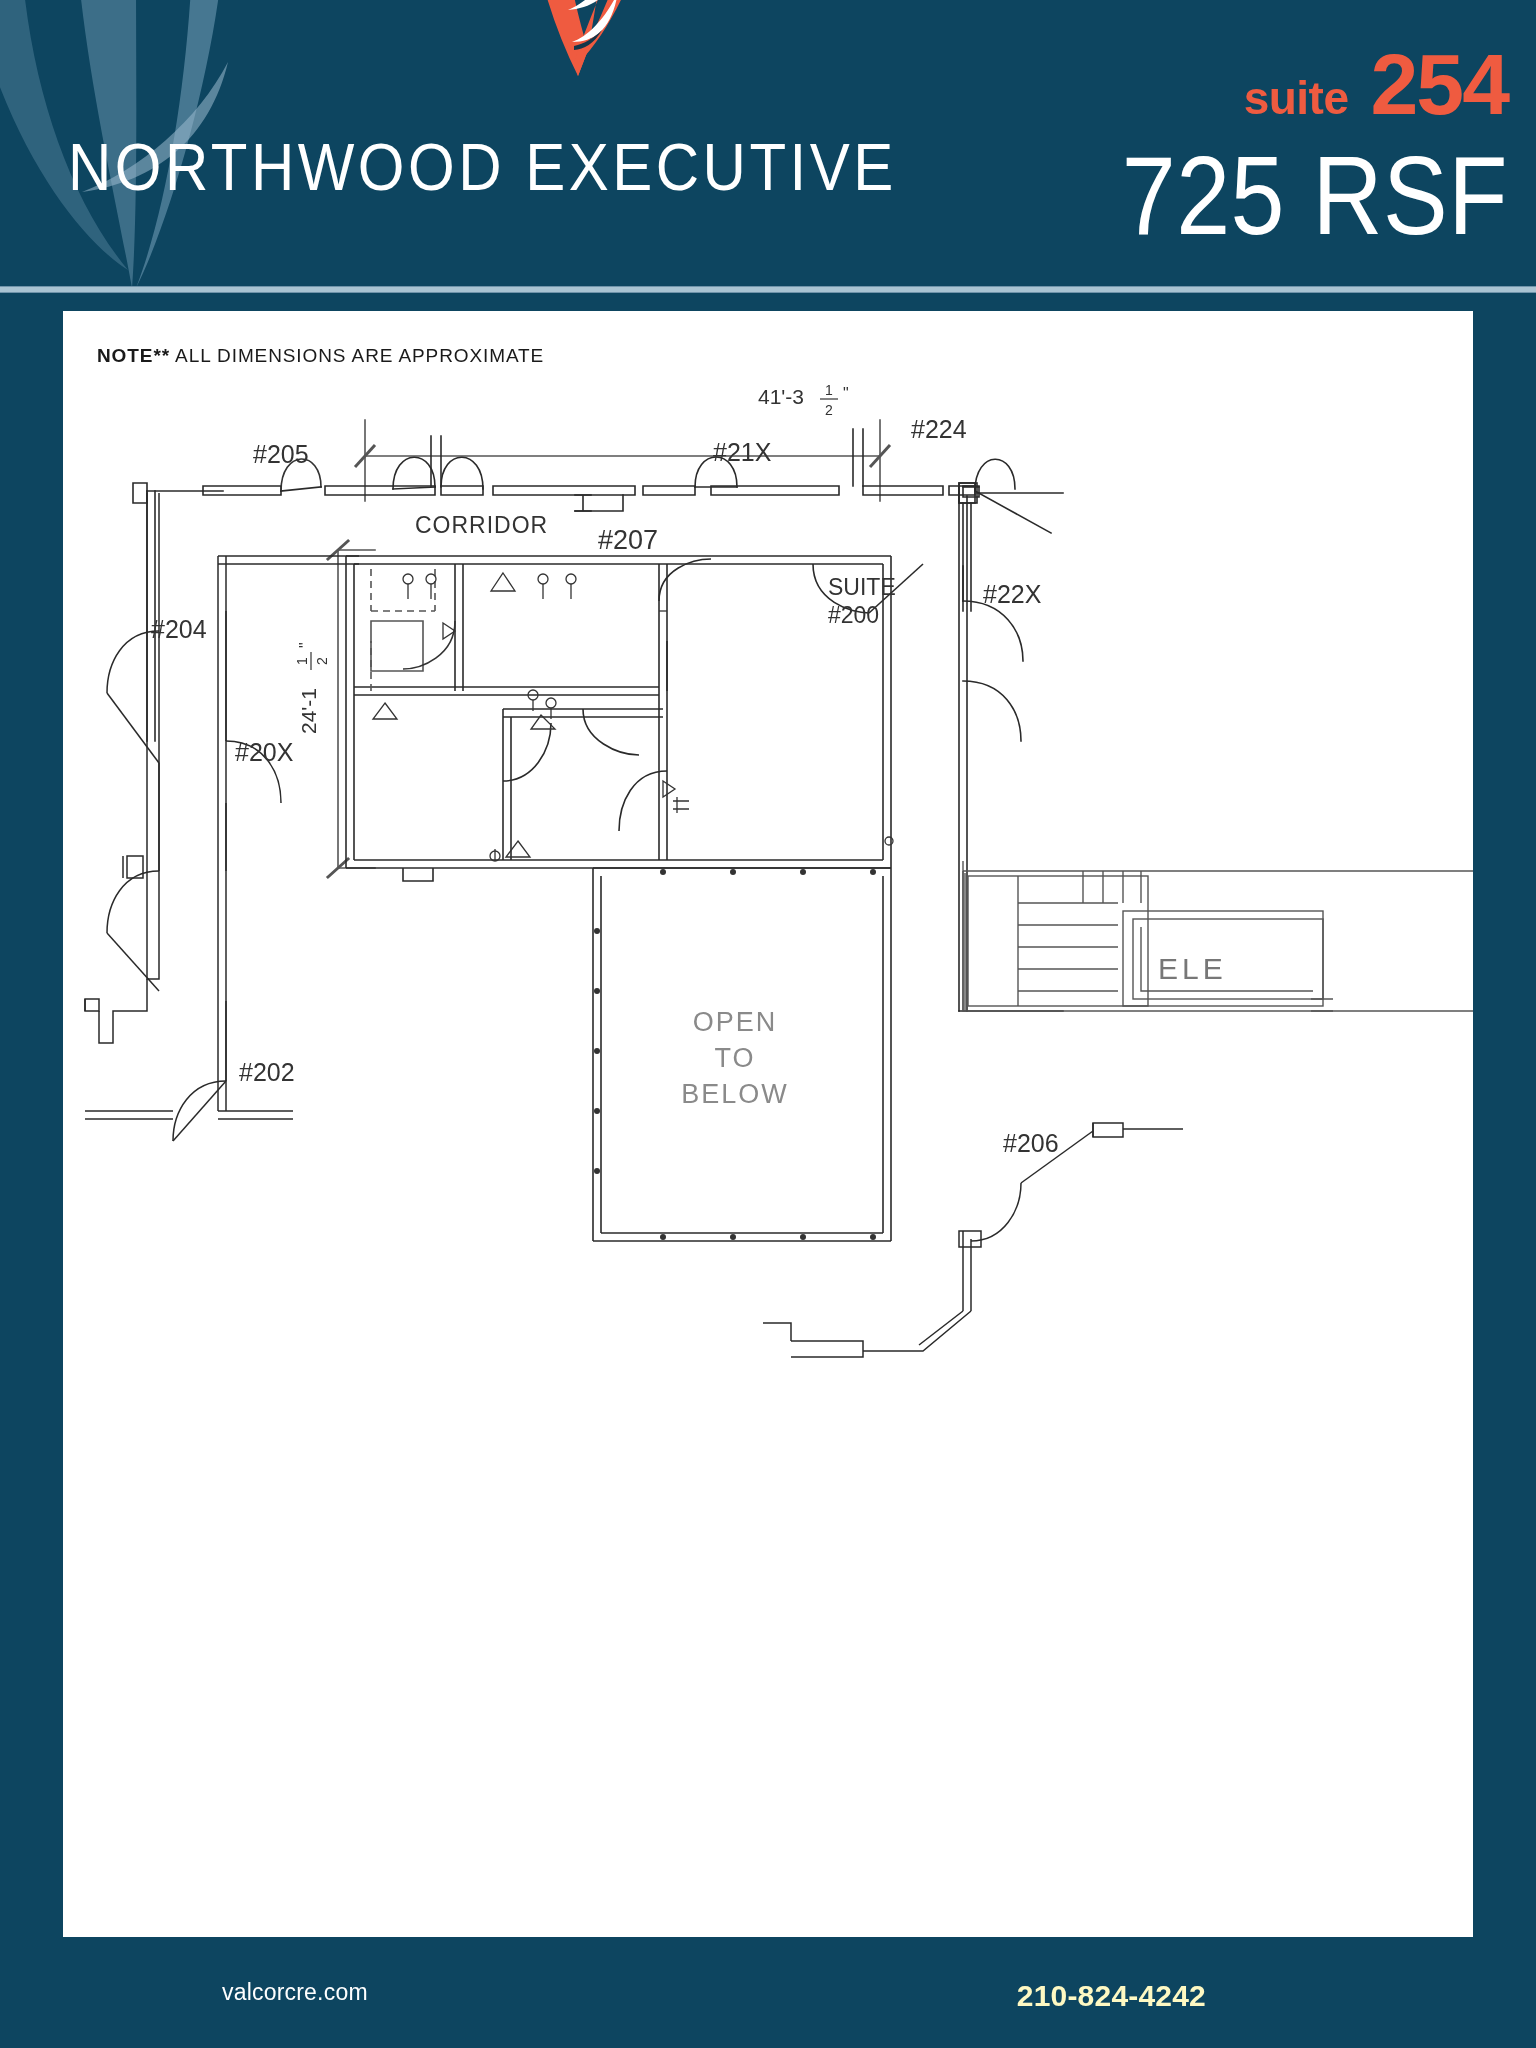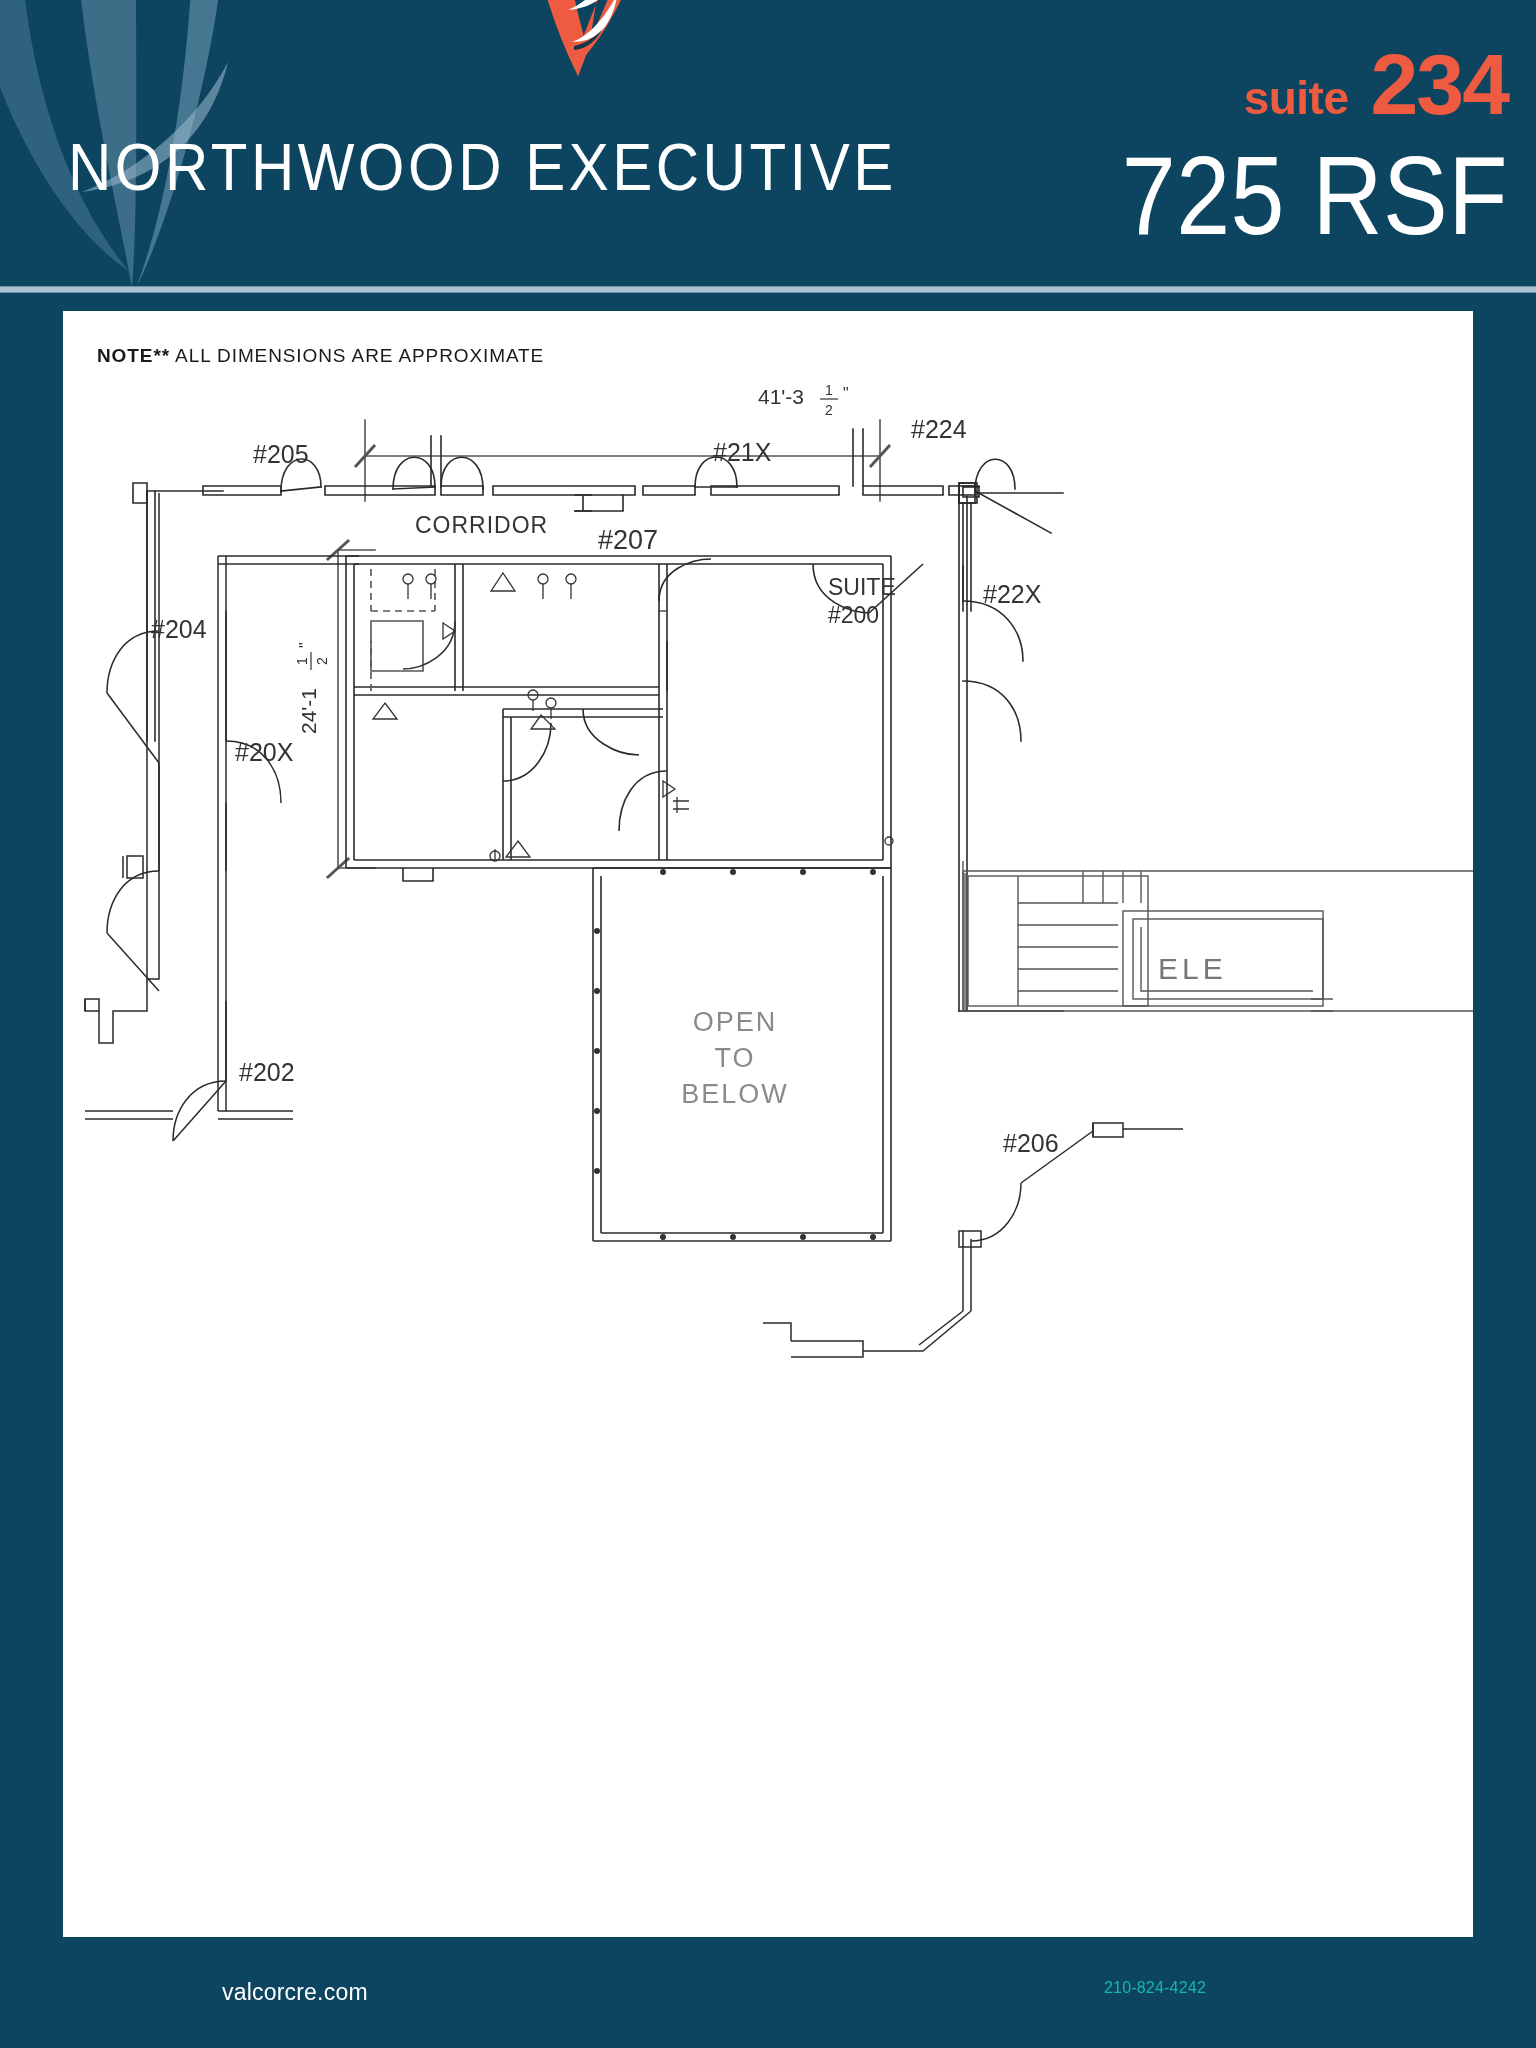--- a/index.html
+++ b/index.html
@@ -71,21 +71,21 @@
   #footer {
     position:absolute; left:0; top:1937px; width:1536px; height:111px;
     background:#0d4560;
   }
   #footer-site {
     position:absolute; left:222px; top:42px;
     color:#ffffff; font-size:23px; font-weight:normal; letter-spacing:0.2px;
   }
   #footer-phone {
     position:absolute; right:330px; top:42px;
-    color:#14b8a6; font-size:16px; font-weight:normal; letter-spacing:0.2px;
+    color:#fef9c3; font-size:30px; font-weight:bold; letter-spacing:0.2px;
   }
   #footer-logo {
     position:absolute; left:516px; top:-110px; width:140px; height:190px;
   }
   #side-left { position:absolute; left:0; top:311px; width:63px; height:1626px; background:#0d4560; }
   #side-right { position:absolute; left:1473px; top:311px; width:63px; height:1626px; background:#0d4560; }
 </style>
 </head>
 <body>
 
@@ -95,21 +95,21 @@
     <path d="M6 0 L62 0 C 72 120 110 230 168 300 C 120 270 40 170 6 0 Z" fill="#4d7b95" opacity="0.55"></path>
     <path d="M118 0 L176 0 C 176 120 178 235 172 318 C 156 230 128 110 118 0 Z" fill="#5b8aa4" opacity="0.6"></path>
     <path d="M176 318 C 210 250 250 110 262 0 L 232 0 C 226 120 206 240 176 318 Z" fill="#6c9ab3" opacity="0.6"></path>
     <path d="M122 222 C 180 200 238 150 268 92 C 250 168 196 212 122 222 Z" fill="#9cbcd0" opacity="0.55"></path>
   </svg>
 
   <div id="building-name">NORTHWOOD EXECUTIVE</div>
 
   <div id="suite-line">
     <span id="suite-word">suite</span>
-    <span id="suite-number">234</span>
+    <span id="suite-number">254</span>
   </div>
 
   <div id="rsf-line">725 RSF</div>
 </div>
 
 <div id="header-divider"></div>
 <div id="side-left"></div>
 <div id="side-right"></div>
 
 <div id="plan-panel">

